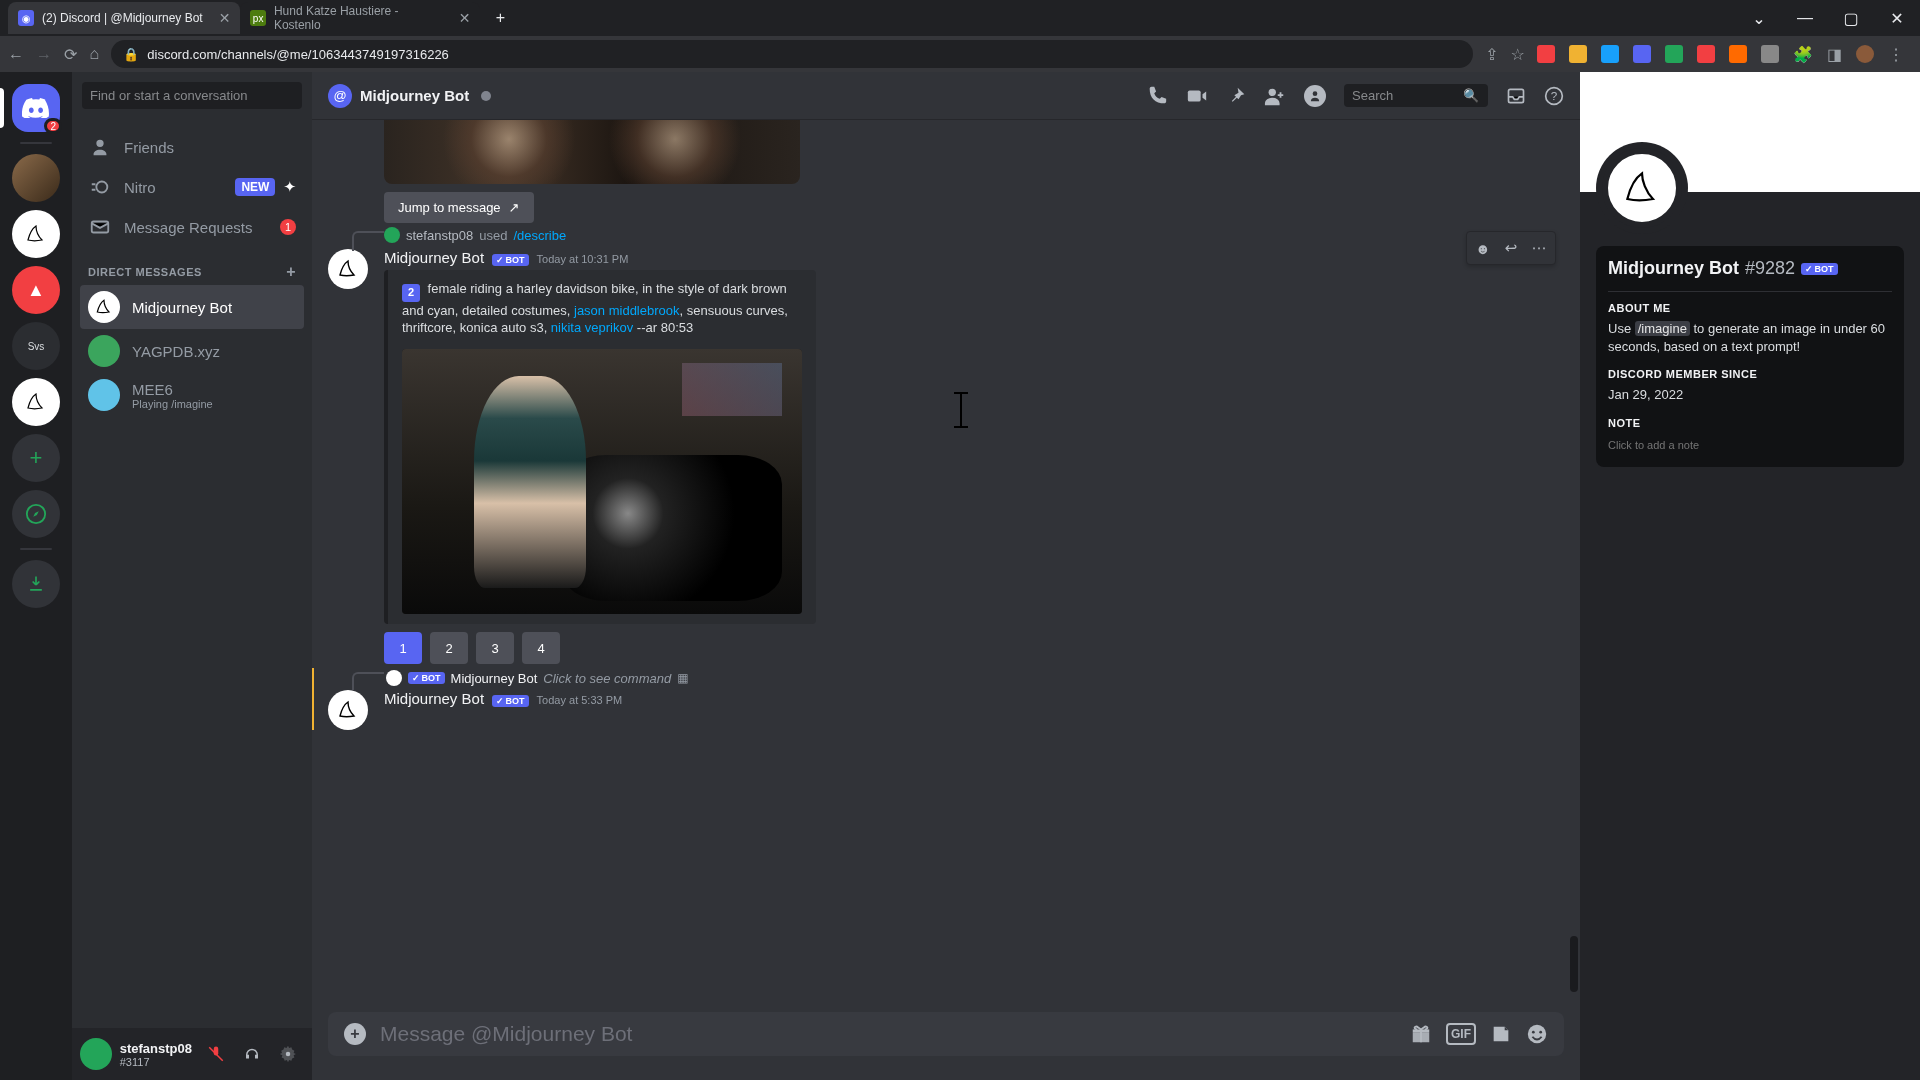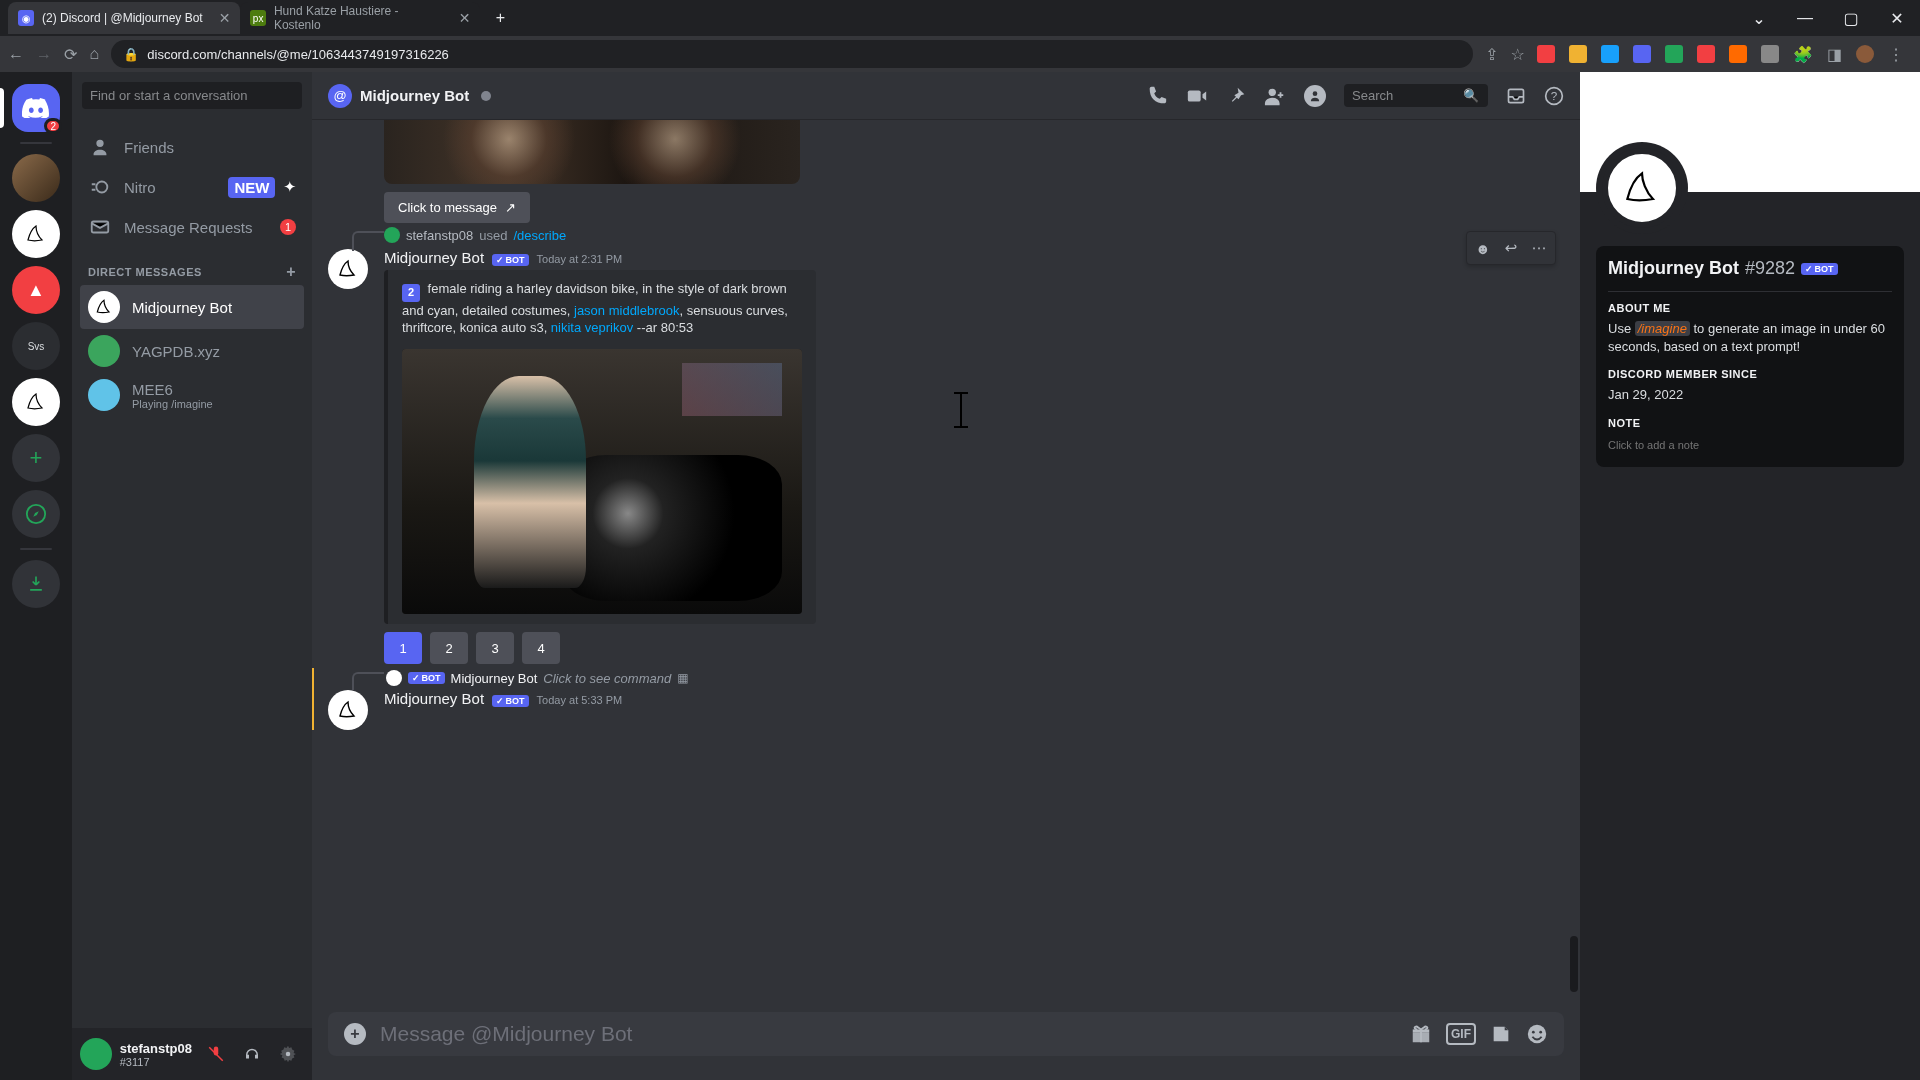--- a/index.html
+++ b/index.html
@@ -32,21 +32,21 @@
 .guild-sep { width: 32px; height: 2px; background: #35363c; border-radius: 1px; margin: 2px 0; }
 .guild-label { font-size: 10px; color: #dbdee1; text-align: right; }
 .guild-item.green { color: #23a559; font-size: 22px; }
 
 
 .dm-sidebar { width: 240px; background: #2b2d31; display: flex; flex-direction: column; }
 .dm-search { margin: 10px; padding: 6px 8px; background: #1e1f22; border-radius: 4px; font-size: 13px; color: #87898c; }
 .dm-nav { padding: 8px 8px 0; }
 .dm-nav-item { display: flex; align-items: center; gap: 12px; padding: 8px 8px; border-radius: 4px; color: #949ba4; font-size: 15px; cursor: pointer; }
 .dm-icon { width: 24px; height: 24px; display: flex; align-items: center; justify-content: center; }
-.new-badge { background: #5865f2; color: #fff; font-size: 15px; font-weight: 700; padding: 2px 6px; border-radius: 4px; margin-left: auto; }
+.new-badge { background: #5865f2; color: #fff; font-size: 12px; font-weight: 700; padding: 2px 6px; border-radius: 4px; margin-left: auto; }
 .sparkle { margin-left: -4px; color: #fff; }
 .req-badge { background: #f23f42; color: #fff; font-size: 11px; border-radius: 8px; min-width: 16px; height: 16px; display: flex; align-items: center; justify-content: center; margin-left: auto; padding: 0 4px; }
 .dm-heading { display: flex; justify-content: space-between; align-items: center; padding: 16px 16px 4px 16px; font-size: 11px; font-weight: 600; color: #949ba4; letter-spacing: 0.5px; }
 .dm-list { padding: 0 8px; }
 .dm-item { display: flex; align-items: center; gap: 12px; padding: 6px 8px; border-radius: 4px; color: #949ba4; cursor: pointer; }
 .dm-item.selected { background: #404249; color: #fff; }
 .dm-avatar { width: 32px; height: 32px; border-radius: 50%; background: #5865f2; display: flex; align-items: center; justify-content: center; font-size: 16px; }
 .dm-info { display: flex; flex-direction: column; }
 .dm-name { font-size: 15px; font-weight: 500; }
 .dm-status { font-size: 11px; color: #949ba4; }
@@ -136,21 +136,21 @@
 .profile-av-wrap { position: absolute; left: 16px; bottom: -42px; width: 92px; height: 92px; border-radius: 50%; background: #232428; display: flex; align-items: center; justify-content: center; }
 .profile-av { width: 80px; height: 80px; border-radius: 50%; background: #fff; border: 6px solid #232428; display: flex; align-items: center; justify-content: center; }
 .profile-body { padding: 54px 16px 16px; }
 .profile-card { background: #111214; border-radius: 8px; padding: 12px; }
 .profile-name-row { display: flex; align-items: center; gap: 6px; margin-bottom: 12px; }
 .profile-name { font-size: 18px; font-weight: 600; color: #f2f3f5; }
 .profile-discrim { font-size: 18px; color: #b5bac1; }
 .profile-divider { height: 1px; background: #2e2f34; margin: 10px 0; }
 .profile-section-title { font-size: 11px; font-weight: 700; color: #f2f3f5; letter-spacing: 0.5px; margin-bottom: 6px; }
 .profile-section-body { font-size: 13px; color: #dbdee1; line-height: 1.4; }
-.imagine-chip { background: #3c3e45; padding: 0 3px; border-radius: 3px; color: #f97316; font-style: italic; }
+.imagine-chip { background: #3c3e45; padding: 0 3px; border-radius: 3px; color: #e5e5e5; }
 .profile-note-input { background: transparent; border: none; color: #87898c; font-size: 11px; padding: 4px 0; width: 100%; }
 
 svg { display: block; }
 </style>
 </head>
 <body>
 
 <div class="browser-top">
   <div class="tab-strip">
     <div class="tab active">
@@ -378,21 +378,21 @@
               <circle cx="12" cy="12" r="10" fill="none" stroke="currentColor" stroke-width="2"></circle>
               <text x="12" y="17" text-anchor="middle" fill="currentColor" font-size="14">?</text>
             </svg>
           </span>
       </div>
     </div>
 
     <div class="messages">
       <div class="partial-img"></div>
       <div class="jump-btn">
-        <span>Click to message</span>
+        <span>Jump to message</span>
         <span>↗</span>
       </div>
 
       
       <div class="msg">
         <div class="reply-line">
           <span class="reply-avatar-sm"></span>
           <span class="reply-user">stefanstp08</span>
           <span class="reply-action">used</span>
           <span class="reply-cmd">/describe</span>
@@ -404,21 +404,21 @@
         </div>
         <div class="msg-avatar">
           <svg class="mj-logo" viewBox="0 0 24 24">
               <path fill="none" stroke="#000" stroke-width="1.4" d="M4 18c2-8 5-12 8-14 0 4 2 10 6 14-5 1-10 1-14 0z"></path>
             </svg>
         </div>
         <div class="msg-body">
           <div class="msg-header">
             <span class="msg-author">Midjourney Bot</span>
             <span class="bot-tag">BOT</span>
-            <span class="msg-time">Today at 2:31 PM</span>
+            <span class="msg-time">Today at 10:31 PM</span>
           </div>
           <div class="embed">
             <div class="embed-desc">
               <p><span class="num-emoji">2</span><span> female riding a harley davidson bike, in the style of dark brown and cyan, detailed costumes, </span><span class="alink">jason middlebrook</span><span>, sensuous curves, thriftcore, konica auto s3, </span><span class="alink">nikita veprikov</span><span> --ar 80:53</span></p>
             </div>
             <div class="embed-img">
               <div class="moto-scene"></div>
               <div class="moto-wall"></div>
               <div class="moto-bike"></div>
               <div class="moto-person"></div>

